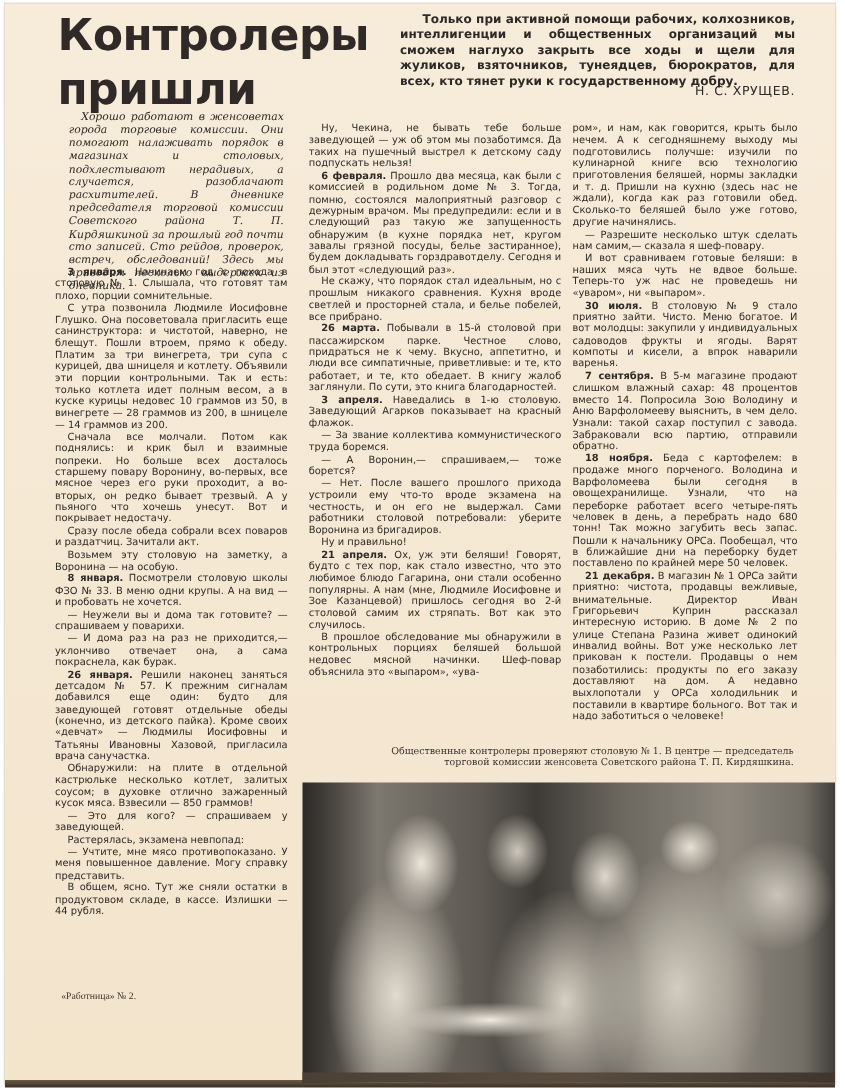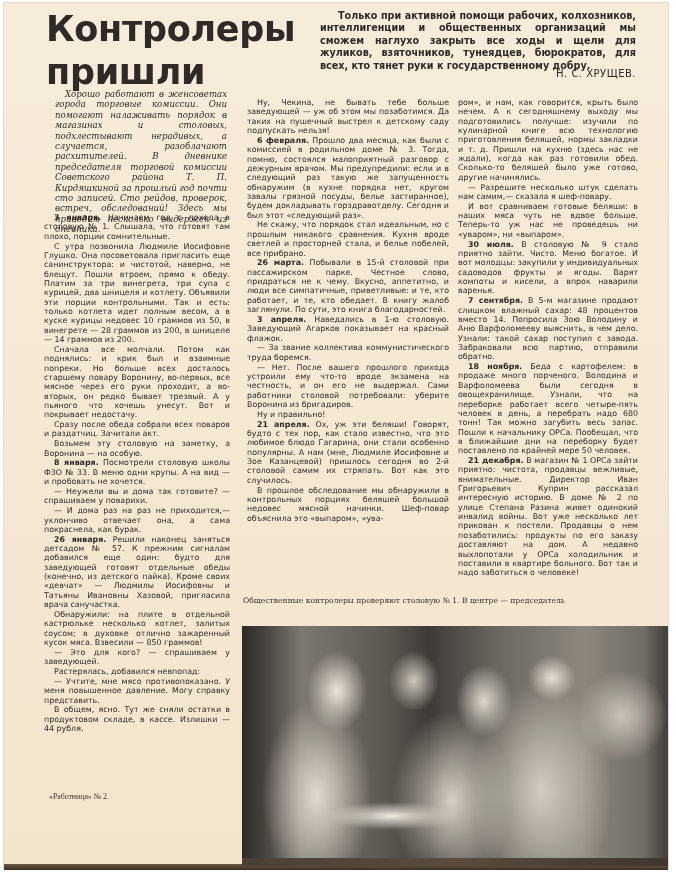--- a/index.html
+++ b/index.html
@@ -45,21 +45,21 @@
     text-indent: 10px;
   }
   .col1 { left: 44px; top: 213px; width: 186px; }
   .col2 { left: 247px; top: 98px; width: 202px; }
   .col3 { left: 458px; top: 98px; width: 180px; }
   .source {
     position: absolute; left: 49px; top: 792px;
     font-family: Liberation Serif, serif; font-size: 7.8px; color: #3a3430;
   }
   .caption {
-    position: absolute; left: 243px; top: 596px; width: 392px; text-align: left;
+    position: absolute; left: 243px; top: 596px; width: 392px; text-align: right;
     font-family: "DejaVu Serif", serif; font-size: 7.6px; line-height: 9.2px; color: #3a3430;
   }
   .photo {
     position: absolute; left: 242px; top: 626px; width: 426px; height: 240px;
     background:
       radial-gradient(ellipse 30px 40px at 95px 65px, #e7e2d9 0%, rgba(231,226,217,0) 100%),
       radial-gradient(ellipse 55px 95px at 75px 170px, #dcd7cd 0%, rgba(220,215,205,0) 100%),
       radial-gradient(ellipse 28px 36px at 242px 75px, #d9d4cb 0%, rgba(217,212,203,0) 100%),
       radial-gradient(ellipse 60px 90px at 210px 175px, #d2ccc2 0%, rgba(210,204,194,0) 100%),
       radial-gradient(ellipse 70px 110px at 300px 165px, #cfc9bf 0%, rgba(207,201,191,0) 100%),
@@ -93,47 +93,49 @@
     <p><span>С утра позвонила Людмиле Иосифовне Глушко. Она посоветовала пригласить еще санинструктора: и чистотой, наверно, не блещут. Пошли втроем, прямо к обеду. Платим за три винегрета, три супа с курицей, два шницеля и котлету. Объявили эти порции контрольными. Так и есть: только котлета идет полным весом, а в куске курицы недовес 10 граммов из 50, в винегрете — 28 граммов из 200, в шницеле — 14 граммов из 200.</span></p>
     <p><span>Сначала все молчали. Потом как поднялись: и крик был и взаимные попреки. Но больше всех досталось старшему повару Воронину, во-первых, все мясное через его руки проходит, а во-вторых, он редко бывает трезвый. А у пьяного что хочешь унесут. Вот и покрывает недостачу.</span></p>
     <p><span>Сразу после обеда собрали всех поваров и раздатчиц. Зачитали акт.</span></p>
     <p><span>Возьмем эту столовую на заметку, а Воронина — на особую.</span></p>
     <p><b>8 января.</b><span> Посмотрели столовую школы ФЗО № 33. В меню одни крупы. А на вид — и пробовать не хочется.</span></p>
     <p><span>— Неужели вы и дома так готовите? — спрашиваем у поварихи.</span></p>
     <p><span>— И дома раз на раз не приходится,— уклончиво отвечает она, а сама покраснела, как бурак.</span></p>
     <p><b>26 января.</b><span> Решили наконец заняться детсадом № 57. К прежним сигналам добавился еще один: будто для заведующей готовят отдельные обеды (конечно, из детского пайка). Кроме своих «девчат» — Людмилы Иосифовны и Татьяны Ивановны Хазовой, пригласила врача санучастка.</span></p>
     <p><span>Обнаружили: на плите в отдельной кастрюльке несколько котлет, залитых соусом; в духовке отлично зажаренный кусок мяса. Взвесили — 850 граммов!</span></p>
     <p><span>— Это для кого? — спрашиваем у заведующей.</span></p>
-    <p><span>Растерялась, добавился невпопад:</span></p>
+    <p><span>Растерялась, экзамена невпопад:</span></p>
     <p><span>— Учтите, мне мясо противопоказано. У меня повышенное давление. Могу справку представить.</span></p>
     <p><span>В общем, ясно. Тут же сняли остатки в продуктовом складе, в кассе. Излишки — 44 рубля.</span></p>
   </div>
 <div class="col col2">
     <p><span>Ну, Чекина, не бывать тебе больше заведующей — уж об этом мы позаботимся. Да таких на пушечный выстрел к детскому саду подпускать нельзя!</span></p>
     <p><b>6 февраля.</b><span> Прошло два месяца, как были с комиссией в родильном доме № 3. Тогда, помню, состоялся малоприятный разговор с дежурным врачом. Мы предупредили: если и в следующий раз такую же запущенность обнаружим (в кухне порядка нет, кругом завалы грязной посуды, белье застиранное), будем докладывать горздравотделу. Сегодня и был этот «следующий раз».</span></p>
     <p><span>Не скажу, что порядок стал идеальным, но с прошлым никакого сравнения. Кухня вроде светлей и просторней стала, и белье побелей, все прибрано.</span></p>
     <p><b>26 марта.</b><span> Побывали в 15-й столовой при пассажирском парке. Честное слово, придраться не к чему. Вкусно, аппетитно, и люди все симпатичные, приветливые: и те, кто работает, и те, кто обедает. В книгу жалоб заглянули. По сути, это книга благодарностей.</span></p>
     <p><b>3 апреля.</b><span> Наведались в 1-ю столовую. Заведующий Агарков показывает на красный флажок.</span></p>
     <p><span>— За звание коллектива коммунистического труда боремся.</span></p>
+    <p><span>— А Воронин,— спрашиваем,— тоже борется?</span></p>
     <p><span>— Нет. После вашего прошлого прихода устроили ему что-то вроде экзамена на честность, и он его не выдержал. Сами работники столовой потребовали: уберите Воронина из бригадиров.</span></p>
     <p><span>Ну и правильно!</span></p>
     <p><b>21 апреля.</b><span> Ох, уж эти беляши! Говорят, будто с тех пор, как стало известно, что это любимое блюдо Гагарина, они стали особенно популярны. А нам (мне, Людмиле Иосифовне и Зое Казанцевой) пришлось сегодня во 2-й столовой самим их стряпать. Вот как это случилось.</span></p>
     <p><span>В прошлое обследование мы обнаружили в контрольных порциях беляшей большой недовес мясной начинки. Шеф-повар объяснила это «выпаром», «ува-</span></p>
   </div>
 <div class="col col3">
     <p style="text-indent: 0px;"><span>ром», и нам, как говорится, крыть было нечем. А к сегодняшнему выходу мы подготовились получше: изучили по кулинарной книге всю технологию приготовления беляшей, нормы закладки и т. д. Пришли на кухню (здесь нас не ждали), когда как раз готовили обед. Сколько-то беляшей было уже готово, другие начинялись.</span></p>
     <p><span>— Разрешите несколько штук сделать нам самим,— сказала я шеф-повару.</span></p>
     <p><span>И вот сравниваем готовые беляши: в наших мяса чуть не вдвое больше. Теперь-то уж нас не проведешь ни «уваром», ни «выпаром».</span></p>
     <p><b>30 июля.</b><span> В столовую № 9 стало приятно зайти. Чисто. Меню богатое. И вот молодцы: закупили у индивидуальных садоводов фрукты и ягоды. Варят компоты и кисели, а впрок наварили варенья.</span></p>
     <p><b>7 сентября.</b><span> В 5-м магазине продают слишком влажный сахар: 48 процентов вместо 14. Попросила Зою Володину и Аню Варфоломееву выяснить, в чем дело. Узнали: такой сахар поступил с завода. Забраковали всю партию, отправили обратно.</span></p>
     <p><b>18 ноября.</b><span> Беда с картофелем: в продаже много порченого. Володина и Варфоломеева были сегодня в овощехранилище. Узнали, что на переборке работает всего четыре-пять человек в день, а перебрать надо 680 тонн! Так можно загубить весь запас. Пошли к начальнику ОРСа. Пообещал, что в ближайшие дни на переборку будет поставлено по крайней мере 50 человек.</span></p>
     <p><b>21 декабря.</b><span> В магазин № 1 ОРСа зайти приятно: чистота, продавцы вежливые, внимательные. Директор Иван Григорьевич Куприн рассказал интересную историю. В доме № 2 по улице Степана Разина живет одинокий инвалид войны. Вот уже несколько лет прикован к постели. Продавцы о нем позаботились: продукты по его заказу доставляют на дом. А недавно выхлопотали у ОРСа холодильник и поставили в квартире больного. Вот так и надо заботиться о человеке!</span></p>
   </div>
 
 <div class="source">«Работница» № 2.</div>
 
 <div class="caption">
   <span>Общественные контролеры проверяют столовую № 1. В центре — председатель</span><br>
+  <span>торговой комиссии женсовета Советского района Т. П. Кирдяшкина.</span>
 </div>
 
 <div class="photo" title="Работницы столовой в белых халатах и колпаках на кухне, одна держит поднос с тарелками">
   <div class="photo-bottom"></div>
 </div>
 
 </body></html>

